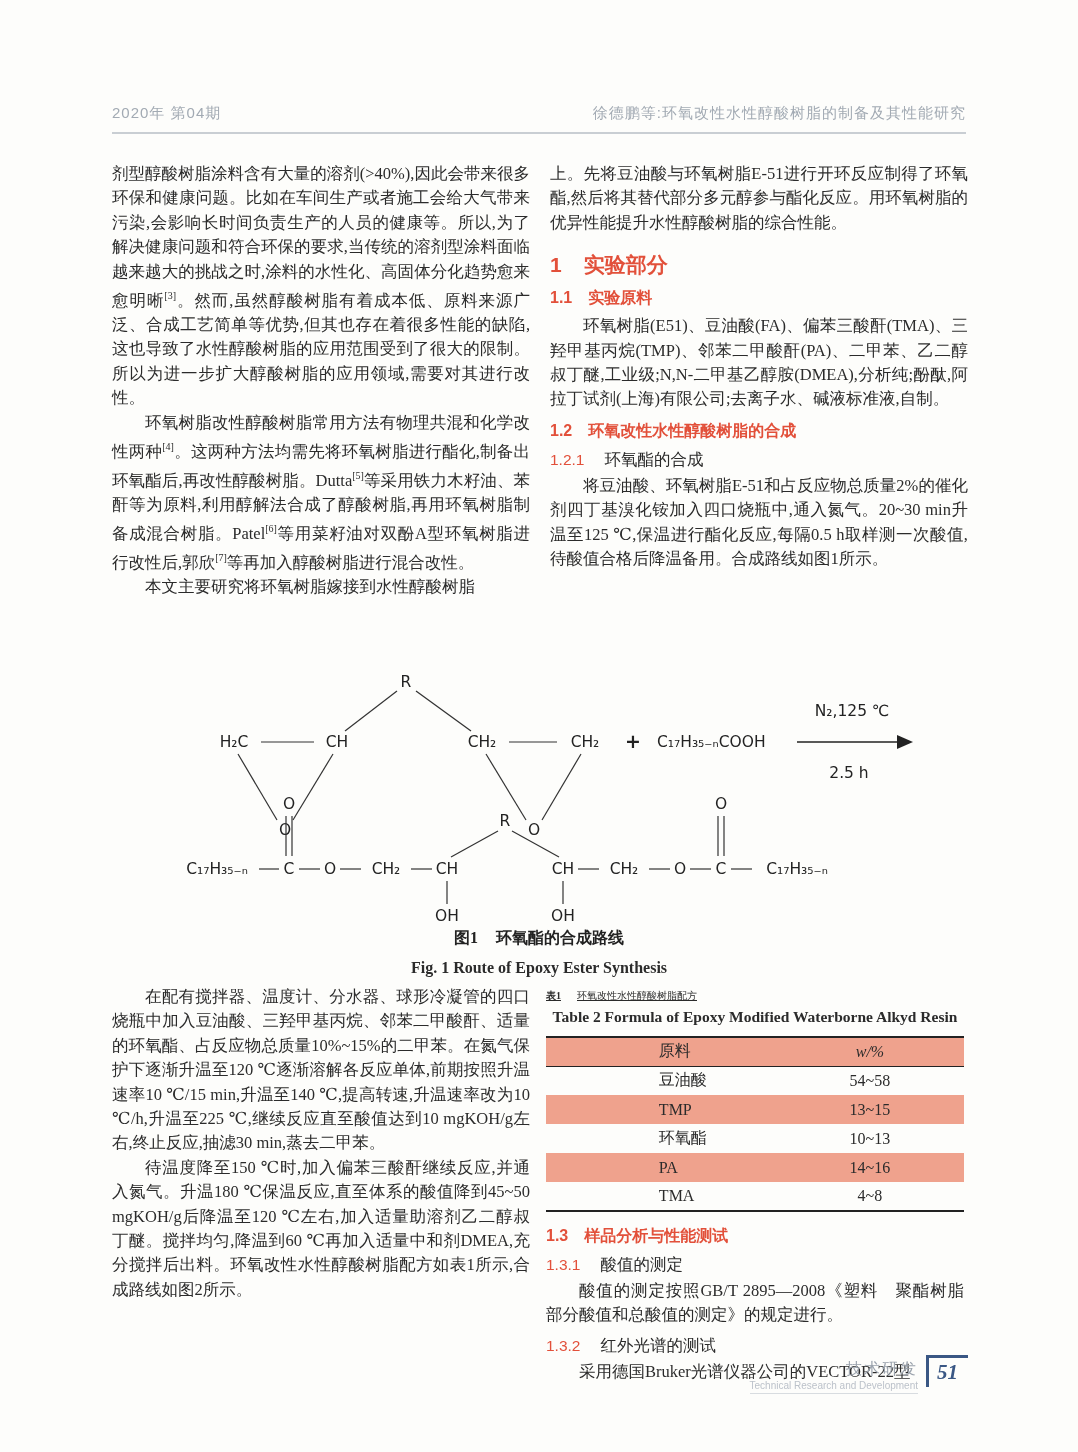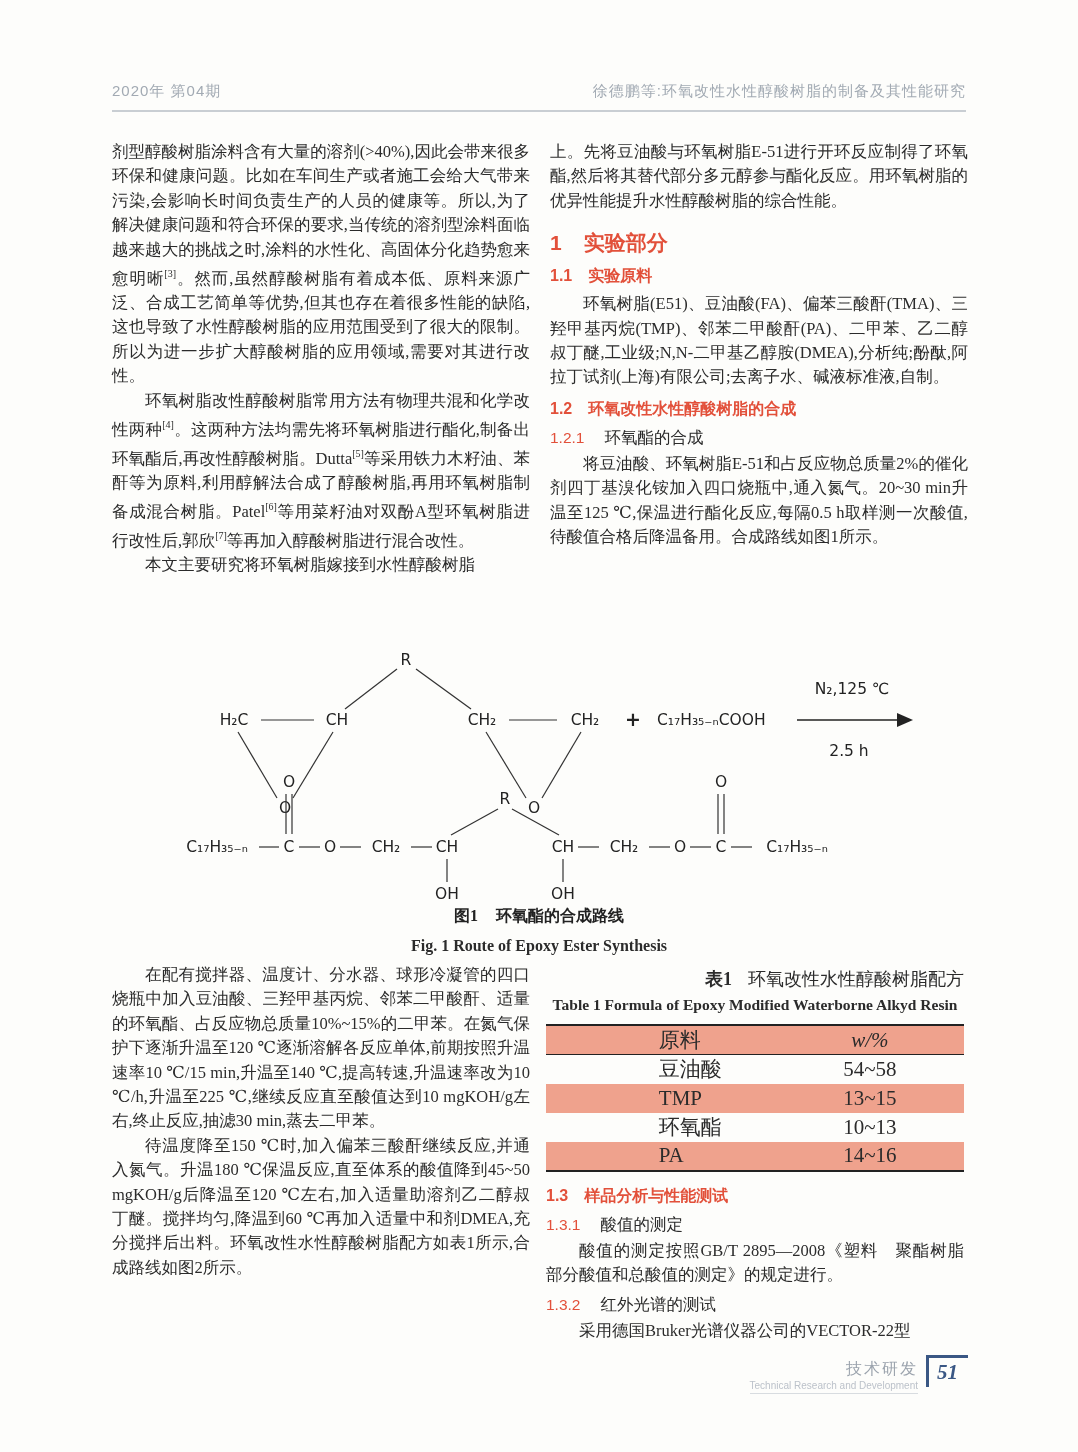--- a/index.html
+++ b/index.html
@@ -10,21 +10,21 @@
     margin:0 auto;
     background:#fdfdfb;
     font-family:"Liberation Serif","DejaVu Serif",serif;
     color:#2b2b2b;
     overflow:hidden;
   }
   .content { padding:0 112px; }
   
   .pageheader {
     display:flex; justify-content:space-between; align-items:flex-end;
-    padding-top:82px; padding-bottom:9px;
+    padding-top:104px; padding-bottom:9px;
     border-bottom:2px solid #c9ced3;
     font-family:"Liberation Sans","DejaVu Sans",sans-serif;
     font-size:15px; color:#a2aab3; letter-spacing:1px;
   }
   
   .row { display:flex; gap:16px; }
   .col { width:418px; flex:none; }
   .row.top { margin-top:28px; min-height:488px;gap:20px; }
   .row.bottom { margin-top:8px; }
   p.body {
@@ -52,29 +52,29 @@
     color:#e2503a; margin-right:20px; font-size:15.5px;
   }
   .h3 .ttl { color:#2b2b2b; }
   
   .figure { margin-top:14px; text-align:center; }
   .figure svg { display:block; margin:0 auto; }
   .figcap-zh { font-size:16px; color:#222; margin-top:2px; }
   .figcap-zh .capnum { font-weight:bold; }
   .figcap-en { font-weight:bold; font-size:16px; margin-top:10px; }
   
-  .tablecap-zh { text-align:right; font-size:18px; margin-top:4px; }
+  .tablecap-zh { text-align:left; font-size:10px; margin-top:4px;text-decoration:underline; }
   .tablecap-zh .capnum { font-weight:bold; }
   .tablecap-en { text-align:center; font-weight:bold; font-size:15.5px; margin-top:3px; line-height:22px; }
   table.t1 { width:100%; border-collapse:collapse; margin-top:8px;
     border-top:2px solid #222; border-bottom:2px solid #222; }
   table.t1 thead tr { background:#efa28d; border-bottom:1.5px solid #222; }
   table.t1 tr.stripe { background:#efa28d; }
   table.t1 th, table.t1 td {
-    font-weight:normal; font-size:21px; height:29px; padding:0;
+    font-weight:normal; font-size:16px; height:29px; padding:0;
   }
   table.t1 .c1 { text-align:left; padding-left:27%; width:55%; }
   table.t1 .c2 { text-align:center; }
   
   .pagefooter {
     position:absolute; right:110px; bottom:58px;
     display:flex; align-items:flex-start; gap:8px;
   }
   .footer-text { text-align:right; padding-top:4px; }
   .footer-zh { font-family:"Liberation Sans","DejaVu Sans",sans-serif;
@@ -180,21 +180,21 @@
     </div>
 
     <div class="row bottom">
       <div class="col">
         <p class="body indent"><span>在配有搅拌器、温度计、分水器、球形冷凝管的四口烧瓶中加入豆油酸、三羟甲基丙烷、邻苯二甲酸酐、适量的环氧酯、占反应物总质量10%~15%的二甲苯。在氮气保护下逐渐升温至120 ℃逐渐溶解各反应单体,前期按照升温速率10 ℃/15 min,升温至140 ℃,提高转速,升温速率改为10 ℃/h,升温至225 ℃,继续反应直至酸值达到10 mgKOH/g左右,终止反应,抽滤30 min,蒸去二甲苯。</span></p>
         <p class="body indent"><span>待温度降至150 ℃时,加入偏苯三酸酐继续反应,并通入氮气。升温180 ℃保温反应,直至体系的酸值降到45~50 mgKOH/g后降温至120 ℃左右,加入适量助溶剂乙二醇叔丁醚。搅拌均匀,降温到60 ℃再加入适量中和剂DMEA,充分搅拌后出料。环氧改性水性醇酸树脂配方如表1所示,合成路线如图2所示。</span></p>
       </div>
 
       <div class="col">
         <div class="tablecap-zh"><span class="capnum">表1</span><span style="display:inline-block;width:16px;"></span><span>环氧改性水性醇酸树脂配方</span></div>
-        <div class="tablecap-en">Table 1  Formula of Epoxy Modified Waterborne Alkyd Resin</div>
+        <div class="tablecap-en">Table 2  Formula of Epoxy Modified Waterborne Alkyd Resin</div>
         <table class="t1">
           <thead>
             <tr>
               <th class="c1">原料</th>
               <th class="c2"><i>w/%</i></th>
             </tr>
           </thead>
           <tbody>
             <tr>
               <td class="c1">豆油酸</td>
@@ -204,20 +204,24 @@
               <td class="c1">TMP</td>
               <td class="c2">13~15</td>
             </tr>
             <tr>
               <td class="c1">环氧酯</td>
               <td class="c2">10~13</td>
             </tr>
             <tr class="stripe">
               <td class="c1">PA</td>
               <td class="c2">14~16</td>
+            </tr>
+            <tr>
+              <td class="c1">TMA</td>
+              <td class="c2">4~8</td>
             </tr>
           </tbody>
         </table>
         <div class="h2" style="margin-top:14px;"><span class="num">1.3</span><span>样品分析与性能测试</span></div>
         <div class="h3"><span class="num">1.3.1</span><span class="ttl">酸值的测定</span></div>
         <p class="body indent"><span>酸值的测定按照GB/T 2895—2008《塑料　聚酯树脂　部分酸值和总酸值的测定》的规定进行。</span></p>
         <div class="h3"><span class="num">1.3.2</span><span class="ttl">红外光谱的测试</span></div>
         <p class="body indent"><span>采用德国Bruker光谱仪器公司的VECTOR-22型</span></p>
       </div>
     </div>

